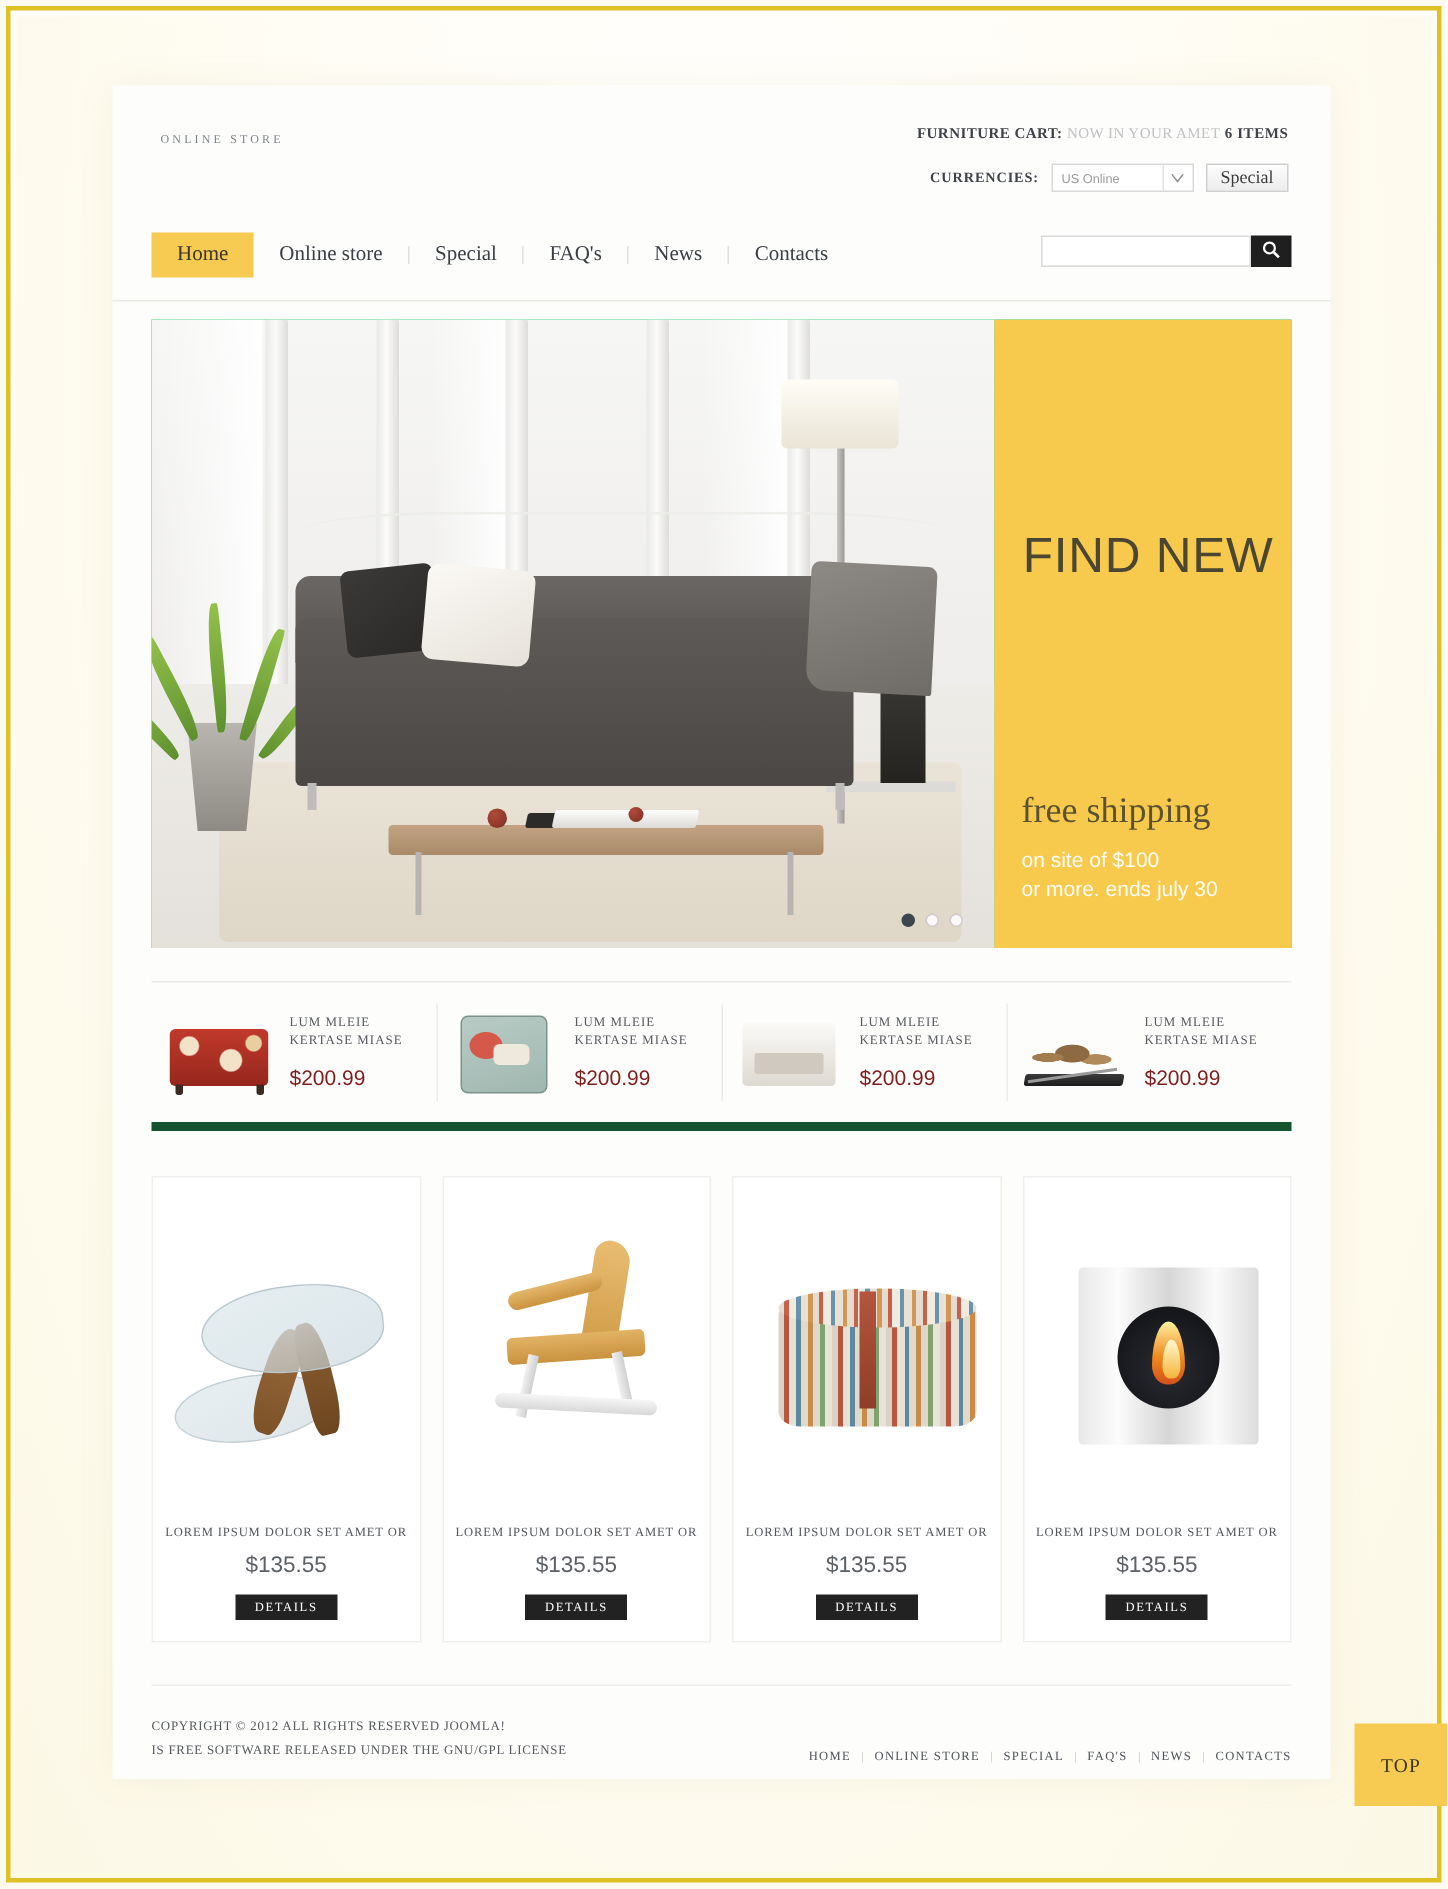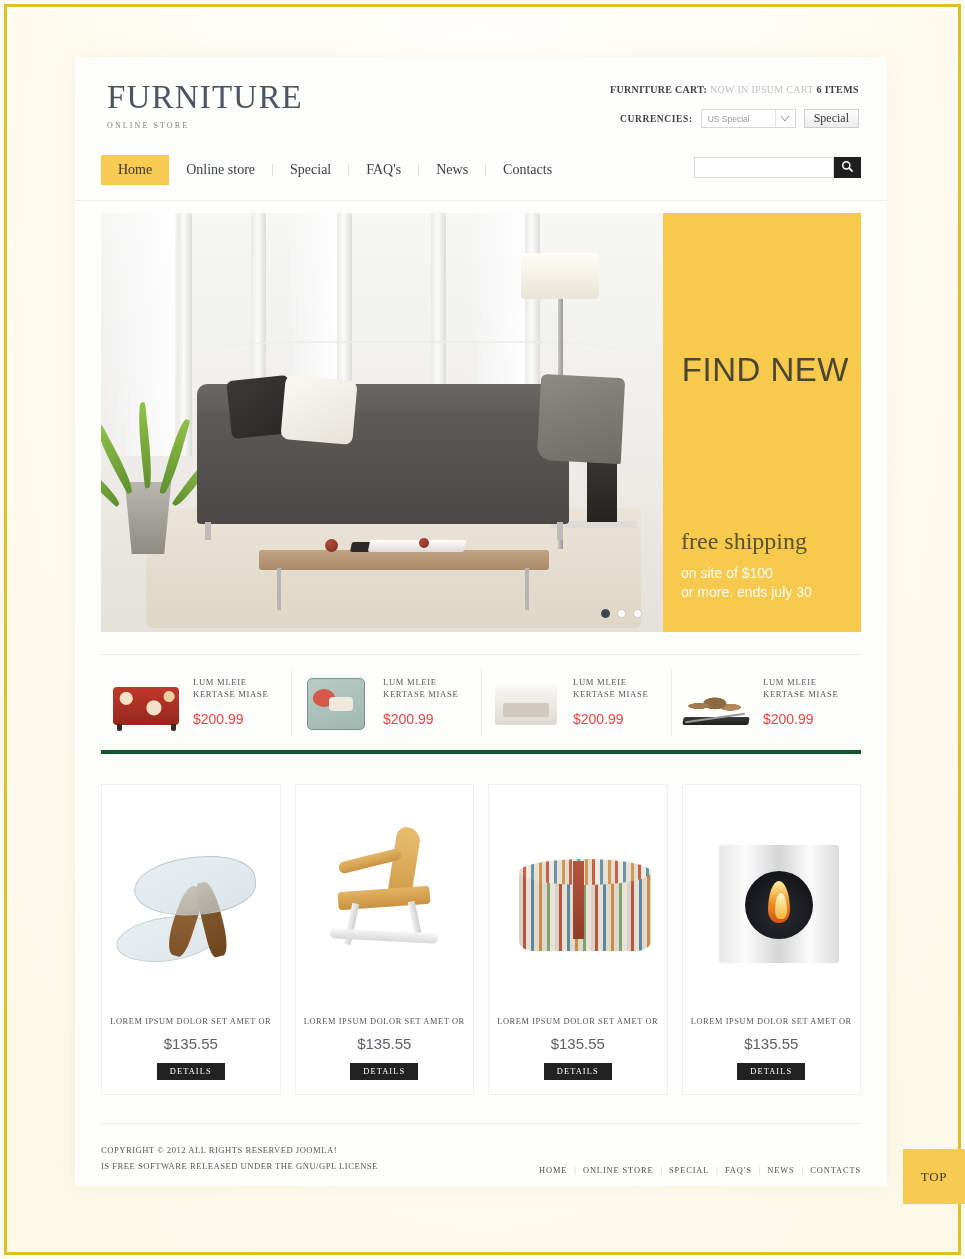--- a/index.html
+++ b/index.html
@@ -425,21 +425,21 @@
   }
   .dot.active {
     background: #3c4650;
     border-color: #3c4650;
   }
 
   
   .strip {
     margin: 22px 26px 0 26px;
     border-top: 1px solid #ececec;
-    border-bottom: 4px solid #14532d;
+    border-bottom: 6px solid #14532d;
     display: flex;
     height: 100px;
   }
   .strip-item {
     flex: 1;
     display: flex;
     align-items: center;
     gap: 10px;
     padding: 0 8px;
     position: relative;
@@ -462,21 +462,21 @@
     font-family: "Liberation Serif", serif;
     font-size: 8.6px;
     letter-spacing: .7px;
     color: #56595e;
     text-transform: uppercase;
     max-width: 82px;
   }
   .strip-price {
     font-family: "Liberation Sans", sans-serif;
     font-size: 14px;
-    color: #ef4444;
+    color: #7f1d1d;
     margin-top: 8px;
   }
 
   
   .th-ottoman {
     position: absolute; left: 4px; bottom: 6px;
     width: 66px; height: 38px;
     background:
       radial-gradient(circle at 20% 30%, #f2e2c8 0 6px, transparent 7px),
       radial-gradient(circle at 62% 55%, #f2e2c8 0 7px, transparent 8px),
@@ -745,34 +745,33 @@
 <body>
 
 <div class="page-frame">
   <div class="frame-inner-glow"></div>
 </div>
 
 <div class="container">
 
   <div class="header">
     <div class="logo-block">
-      <div class="logo-title">FURNITURE</div>
       <div class="logo-sub">ONLINE STORE</div>
     </div>
 
     <div class="header-right">
       <div class="cart-line">
         <span class="cart-label">FURNITURE CART:</span>
-        <span class="cart-text">NOW IN IPSUM CART</span>
+        <span class="cart-text">NOW IN YOUR AMET</span>
         <span class="cart-count">6 ITEMS</span>
       </div>
       <div class="currency-row">
         <span class="currency-label">CURRENCIES:</span>
         <div class="currency-select">
-          <span>US Special</span>
+          <span>US Online</span>
           <span class="chev">
             <svg width="8" height="6" viewBox="0 0 8 6">
                 <path d="M0 0 L4 5 L8 0" fill="none" stroke="#8e8e8e" stroke-width="1"></path>
               </svg>
           </span>
         </div>
         <button class="change-btn">Special</button>
       </div>
     </div>
   </div>

